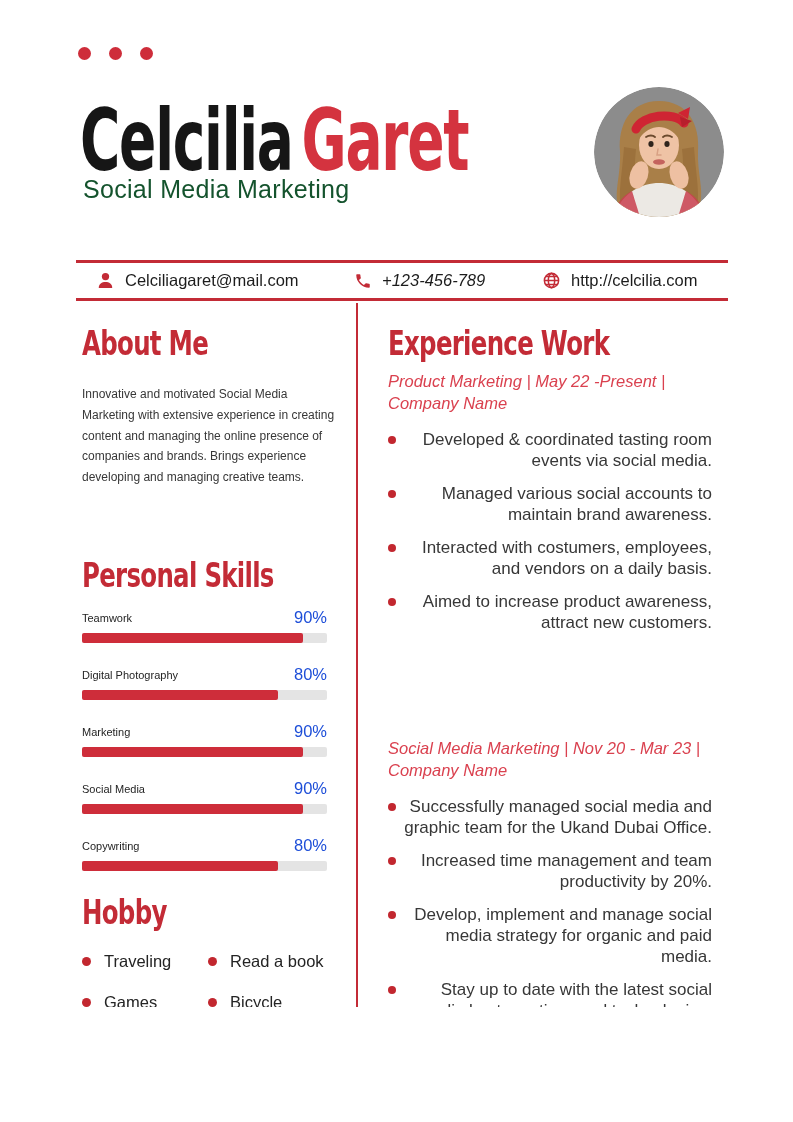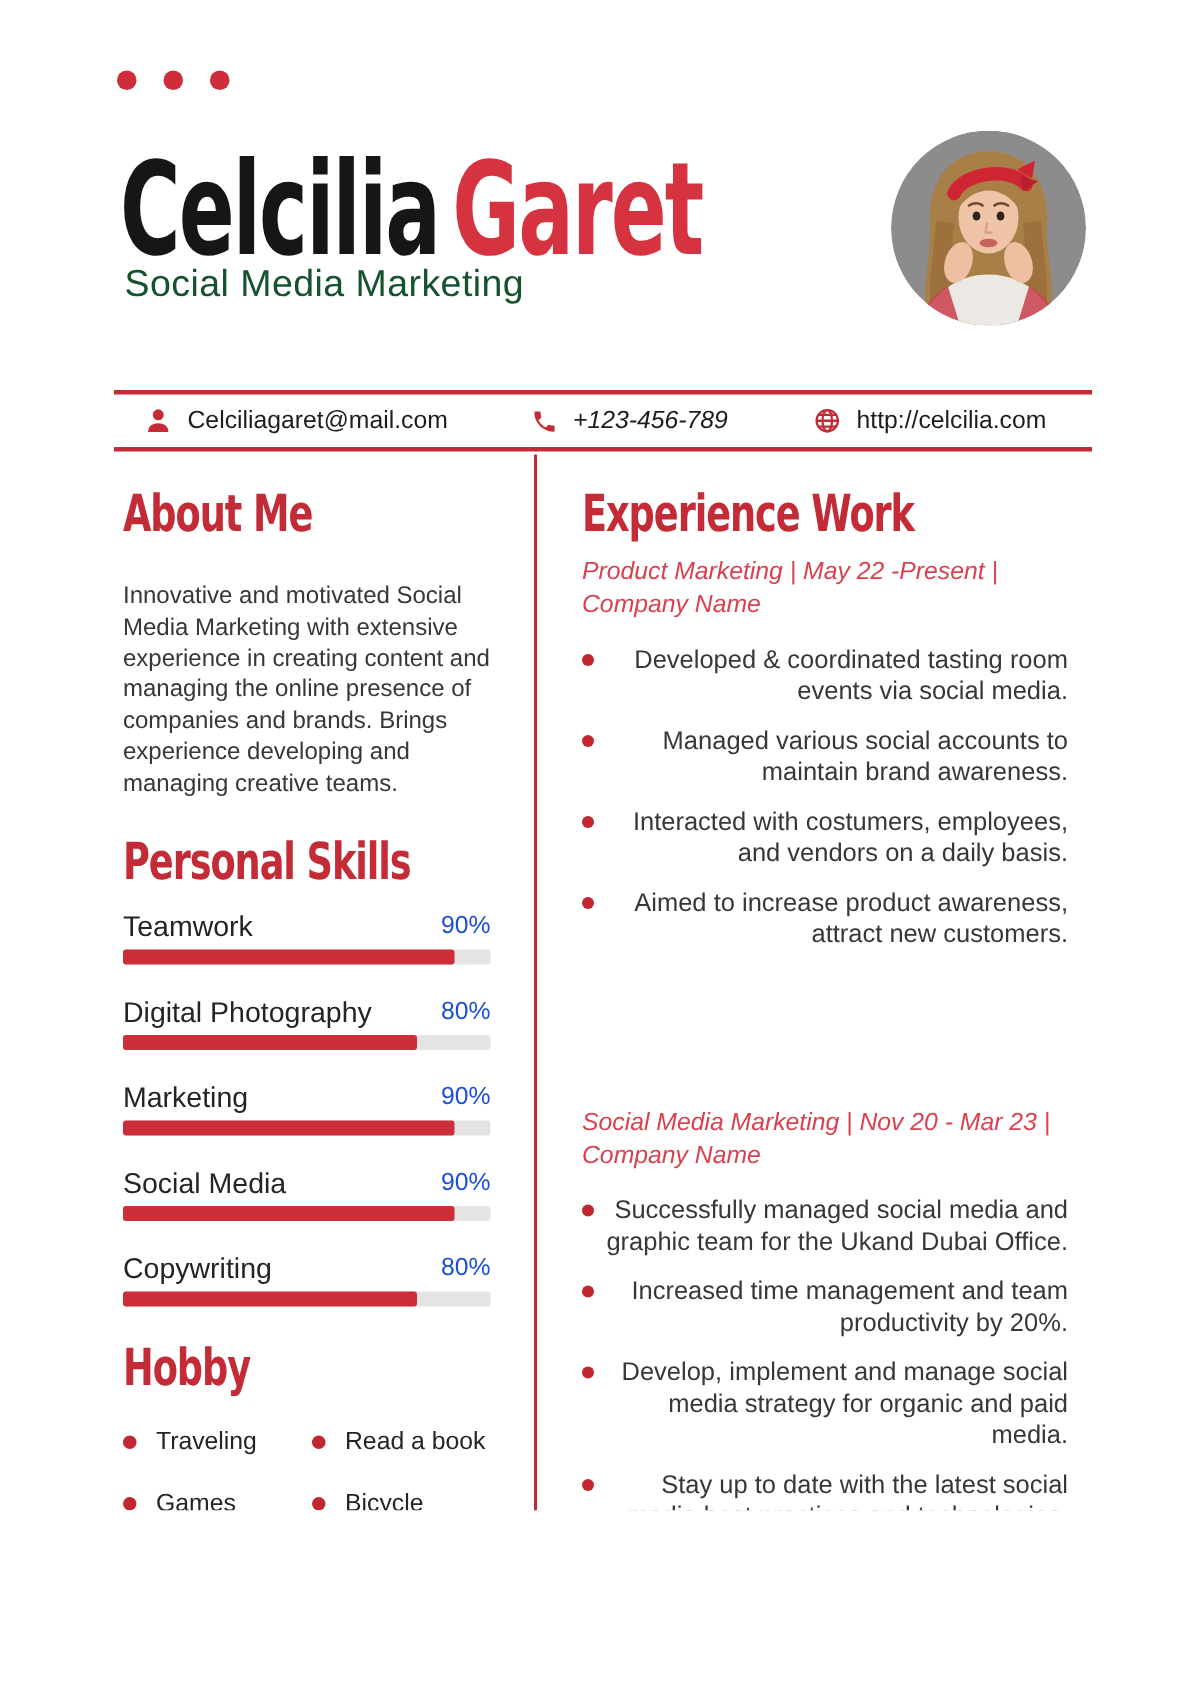--- a/index.html
+++ b/index.html
@@ -53,25 +53,25 @@
     font-family:"DejaVu Sans",sans-serif;font-weight:bold;
     font-size:34px;line-height:1;letter-spacing:-1px;
     transform:scaleX(0.72);transform-origin:0 50%;
   }
   .h-about{left:82px;top:326px;}
   .h-skills{left:82px;top:558px;}
   .h-hobby{left:82px;top:895px;}
   .h-exp{left:388px;top:326px;}
   
   .about-text{position:absolute;left:82px;top:372px;width:254px;
-    font-size:16px;line-height:20.8px;color:var(--body);}
+    font-size:12px;line-height:20.8px;color:var(--body);}
   
   .skills{position:absolute;left:82px;top:608px;width:245px;}
   .skill-row{position:relative;height:57px;}
-  .skill-label{font-size:19px;color:#242424;}
+  .skill-label{font-size:11px;color:#242424;}
   .skill-pct{position:absolute;right:0;top:0;font-size:16.5px;color:#1d4ed8;}
   .skill-track{position:absolute;left:0;top:25px;width:100%;height:10px;background:var(--track);border-radius:2px;}
   .skill-fill{height:100%;background:var(--bar-red);border-radius:2px;}
   
   .hobby-list{position:absolute;left:82px;top:952px;width:254px;margin:0;padding:0;list-style:none;
     display:grid;grid-template-columns:126px 1fr;row-gap:22px;}
   .hobby-item{display:flex;align-items:center;gap:13px;font-size:16.5px;color:#242424;}
   .dot{width:9px;height:9px;border-radius:50%;background:var(--bullet-red);flex:0 0 auto;}
   
   .exp-job{position:absolute;left:388px;width:324px;}

